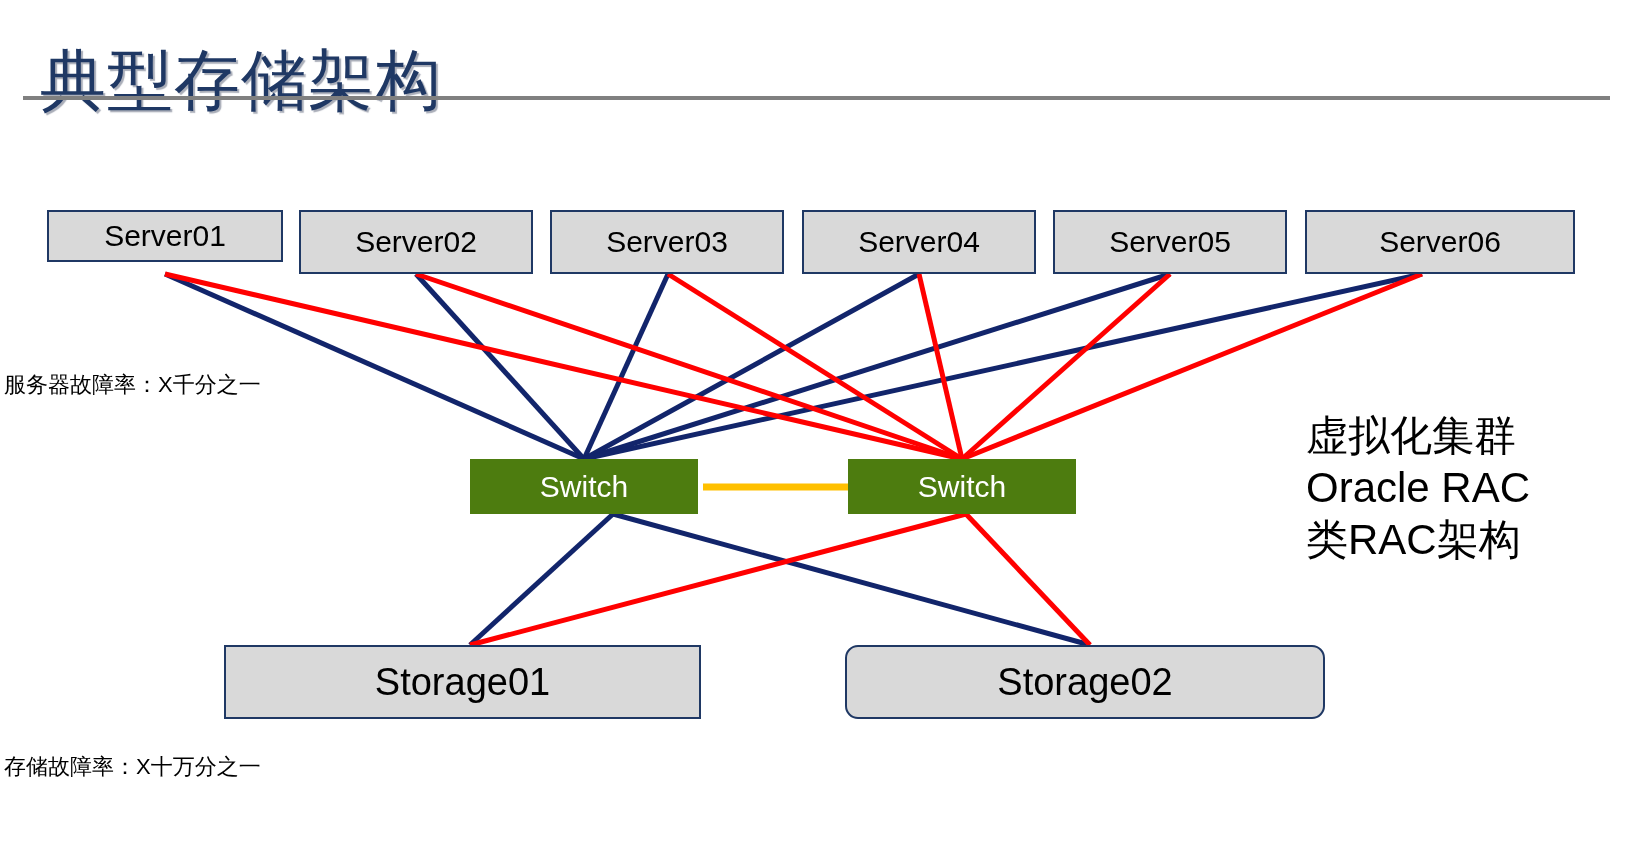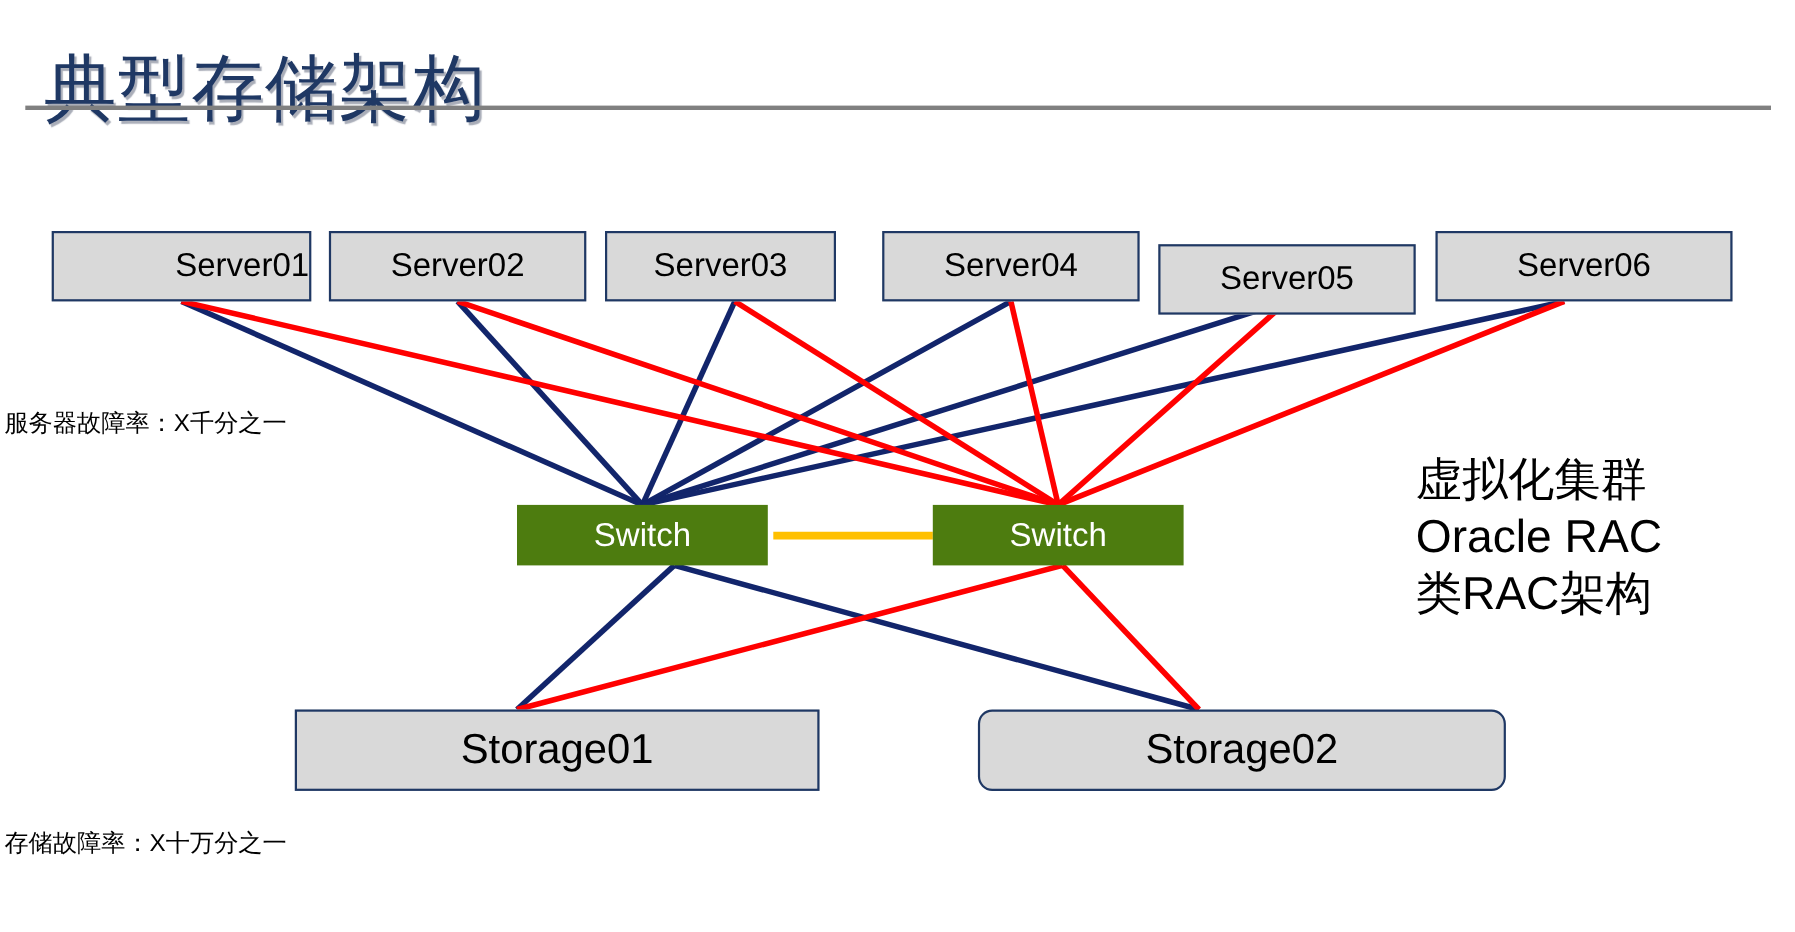--- a/index.html
+++ b/index.html
@@ -83,40 +83,39 @@
     top: 476px;
     border: none;
   }
   .storage {
     background: #D9D9D9;
     border: 2px solid #1F3864;
     color: #000000;
     font-size: 38px;
     height: 74px;
     top: 670px;
-    margin-left: 44px;
   }
 
   
   .note {
     position: absolute;
     color: #000000;
     font-size: 22px;
     white-space: nowrap;
   }
   #right-note {
     position: absolute;
     left: 1287px;
     top: 410px;
     color: #000000;
     font-size: 42px;
     line-height: 52px;
     white-space: nowrap;
   }
-  #right-note div { white-space: nowrap; }
+  #right-note div { white-space: nowrap; margin-left: 19px; }
 </style>
 </head>
 <body>
 
 <div id="slide">
 
   <div id="title">典型存储架构</div>
   <div id="title-rule"></div>
 
   <div id="diagram">
@@ -145,33 +144,33 @@
       <g id="g-storage-b" stroke="#FF0000" stroke-width="5" stroke-linecap="butt">
           <line x1="966" y1="514" x2="470" y2="645"></line>
           <line x1="966" y1="514" x2="1090" y2="645"></line>
         </g>
       <g id="g-interswitch" stroke="#FFC000" stroke-width="7" stroke-linecap="butt">
           <line x1="703" y1="487" x2="848" y2="487"></line>
         </g>
     </svg>
 
     <div id="server-layer">
-        <div class="node server" style="left: 47px; top: 210px; width: 236px; height: 64px; justify-content: flex-end;">
+        <div class="node server" style="left: 47px; top: 210px; width: 236px; height: 52px;">
           <span>Server01</span>
         </div>
         <div class="node server" style="left: 299px; top: 210px; width: 234px; height: 64px;">
           <span>Server02</span>
         </div>
-        <div class="node server" style="left: 550px; top: 210px; width: 210px; height: 64px;">
+        <div class="node server" style="left: 550px; top: 210px; width: 234px; height: 64px;">
           <span>Server03</span>
         </div>
         <div class="node server" style="left: 802px; top: 210px; width: 234px; height: 64px;">
           <span>Server04</span>
         </div>
-        <div class="node server" style="left: 1053px; top: 210px; width: 234px; height: 64px; margin-top: 12px;">
+        <div class="node server" style="left: 1053px; top: 210px; width: 234px; height: 64px;">
           <span>Server05</span>
         </div>
         <div class="node server" style="left: 1305px; top: 210px; width: 270px; height: 64px;">
           <span>Server06</span>
         </div>
       </div>
     <div id="switch-layer">
         <div class="node switch" style="left: 470px; top: 459px; width: 228px; height: 55px;">
           <span>Switch</span>
         </div>

